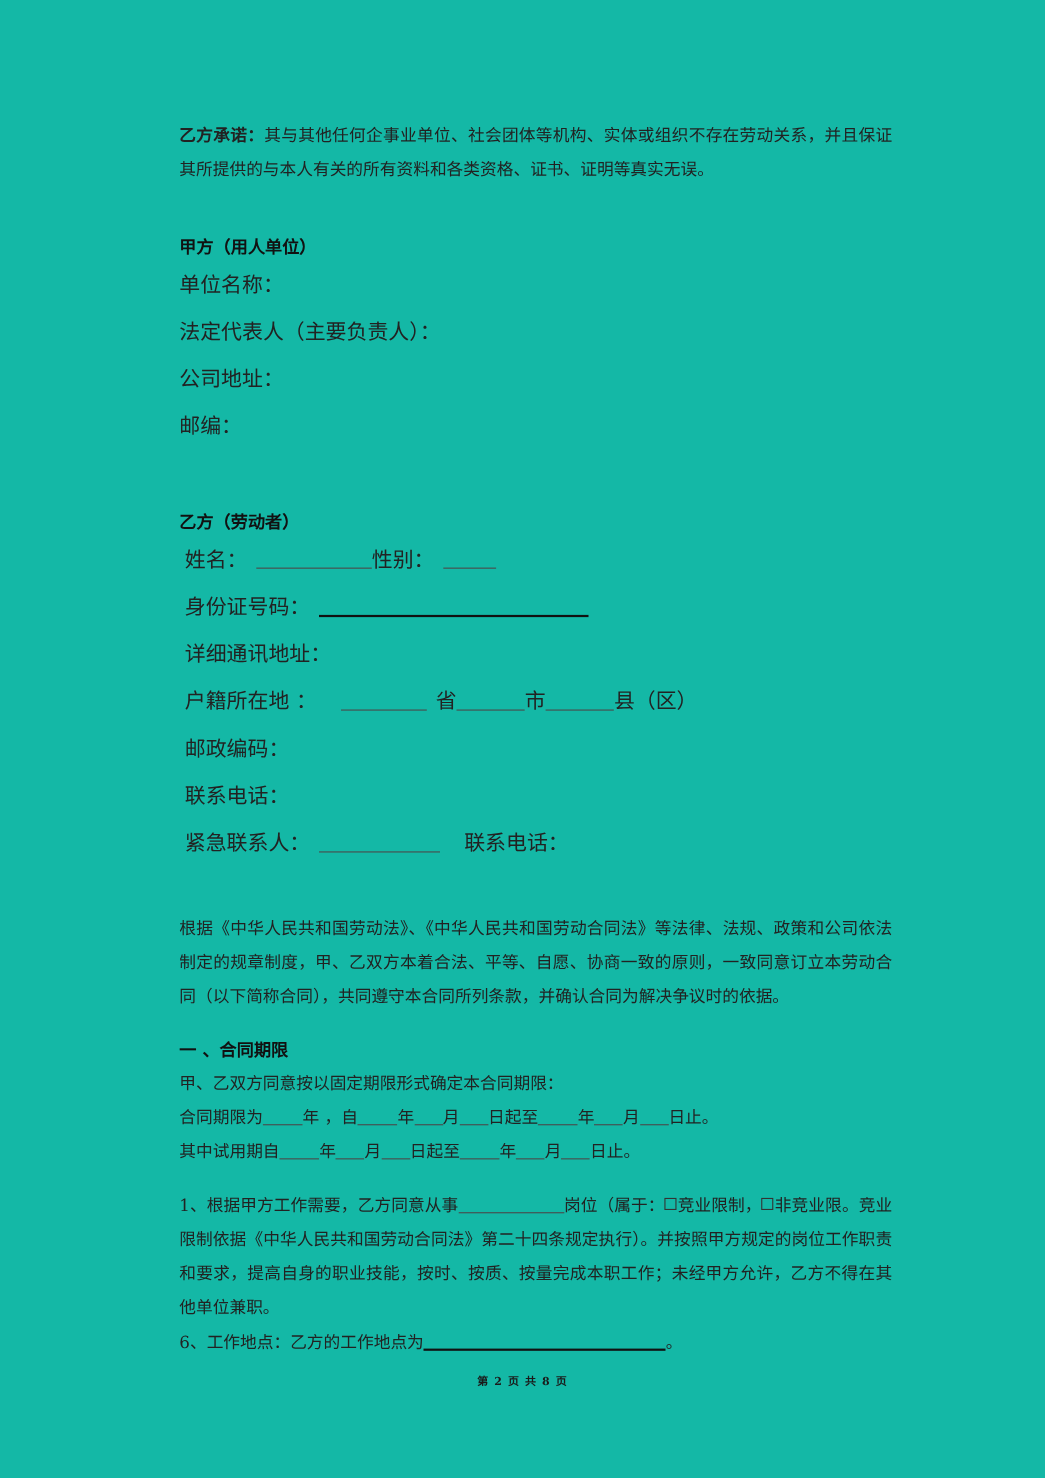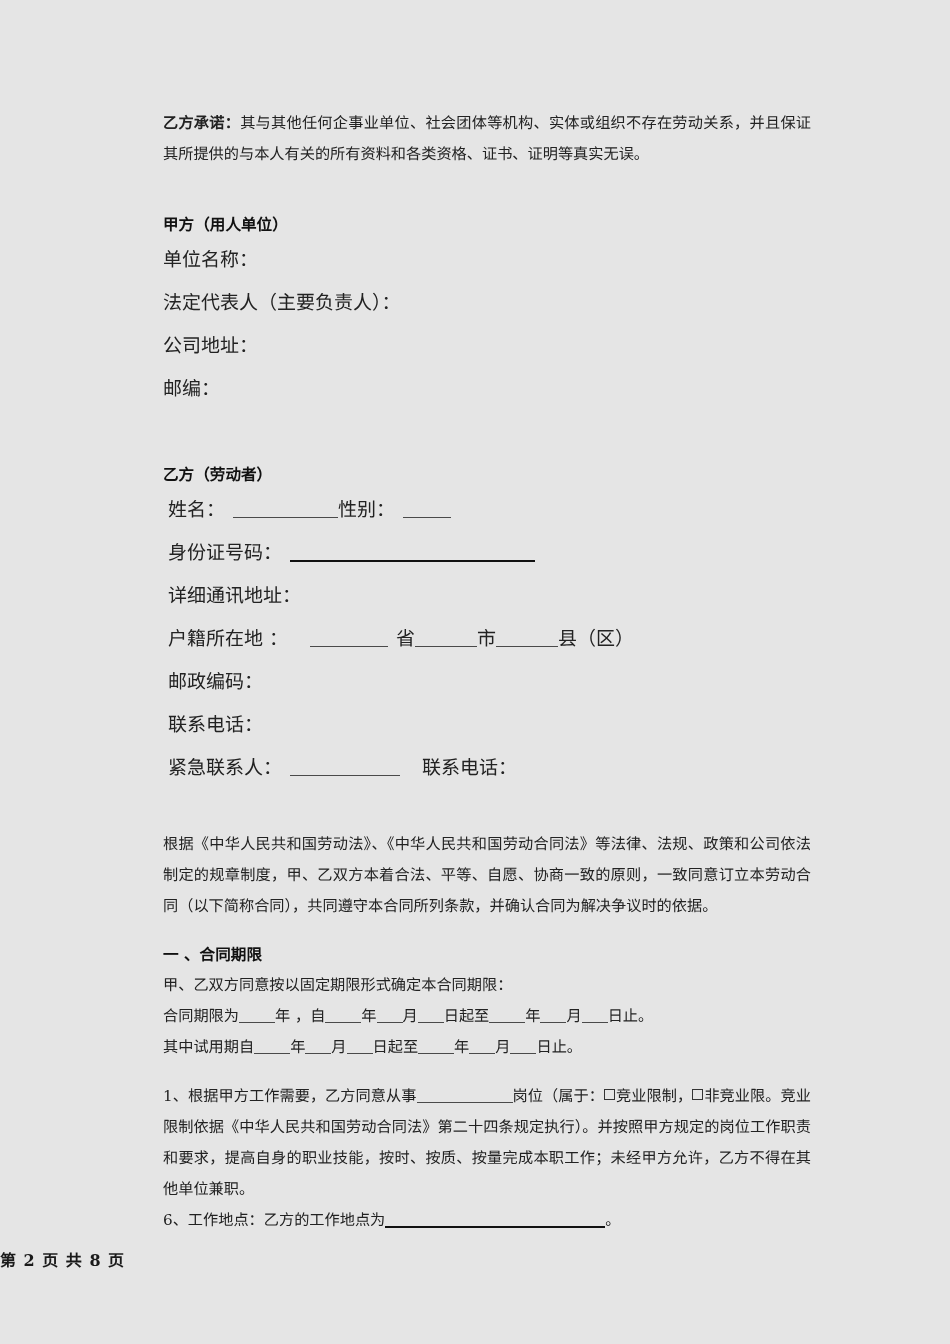--- a/index.html
+++ b/index.html
@@ -14,21 +14,21 @@
     position: relative;
     font-family: "DejaVu Serif", "Liberation Serif", serif;
     color: #1a1a1a;
     overflow: hidden;
   }
   .page {
     position: absolute;
     left: 0; top: 0;
     width: 950px;
     height: 1344px;
-    background: #e5e5e5;
+    background: #14b8a6;
   }
   .content {
     position: absolute;
     left: 163px;
     top: 108px;
     width: 648px;
   }
   
   .para {
     font-size: 15.2px;
@@ -119,21 +119,22 @@
     vertical-align: 1px;
     margin-right: 1px;
   }
 
   
   .footer {
     position: absolute;
     left: 0;
     top: 1247px;
     width: 950px;
-    font-size: 16px;
+    text-align: center;
+    font-size: 10px;
     font-weight: bold;
     letter-spacing: 1px;
     color: #1a1a1a;
     font-family: "DejaVu Serif", "Liberation Serif", serif;
   }
   .nowrap { white-space: nowrap; }
 </style>
 </head>
 <body>
 

